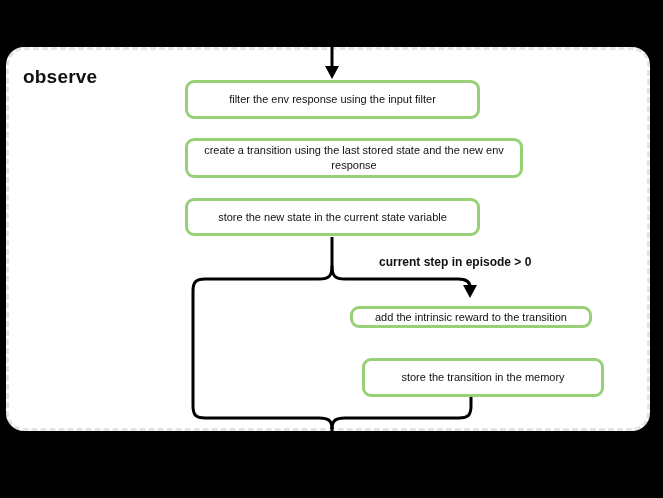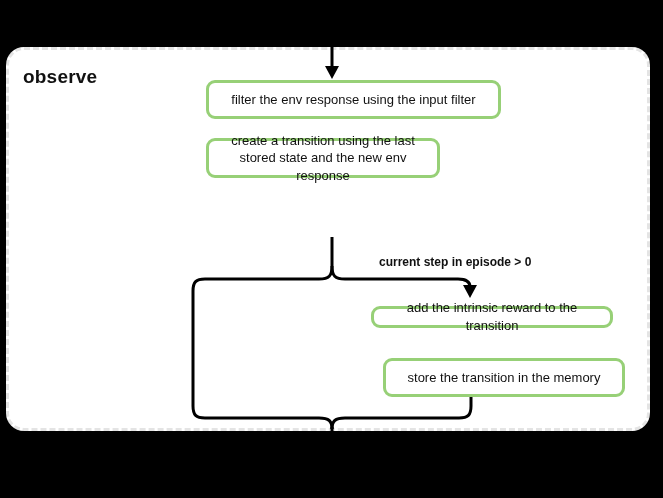--- a/index.html
+++ b/index.html
@@ -54,28 +54,27 @@
   .node {
     position: absolute;
     box-sizing: border-box;
     border: 3px solid #97d077;
     border-radius: 9px;
     background: #ffffff;
     display: flex;
     align-items: center;
     justify-content: center;
     text-align: center;
-    font-size: 13px;
+    font-size: 11px;
     line-height: 1.35;
     color: #111111;
     padding: 2px 8px;
-    margin-left: 21px;
   }
   .node-filter       { left: 185px; top:  80px; width: 295px; height: 39px; }
-  .node-create       { left: 185px; top: 138px; width: 234px; height: 40px; }
+  .node-create       { left: 185px; top: 138px; width: 338px; height: 40px; }
   .node-store-state  { left: 185px; top: 198px; width: 295px; height: 38px; }
   .node-add-reward   { left: 350px; top: 306px; width: 242px; height: 22px; }
   .node-store-trans  { left: 362px; top: 358px; width: 242px; height: 39px; }
   .condition-label {
     position: absolute;
     left: 347px;
     top: 255px;
     font-size: 12px;
     font-weight: bold;
     color: #111111;
@@ -110,20 +109,23 @@
   <div class="diagram-title">observe</div>
 
   <div class="node node-filter">
     <span>filter the env response using the input filter</span>
   </div>
 
   <div class="node node-create">
     <span>create a transition using the last stored state and the new env response</span>
   </div>
 
+  <div class="node node-store-state">
+    <span>store the new state in the current state variable</span>
+  </div>
 
   <div class="condition-label">current step in episode &gt; 0</div>
 
   <div class="node node-add-reward">
     <span>add the intrinsic reward to the transition</span>
   </div>
 
   <div class="node node-store-trans">
     <span>store the transition in the memory</span>
   </div>

